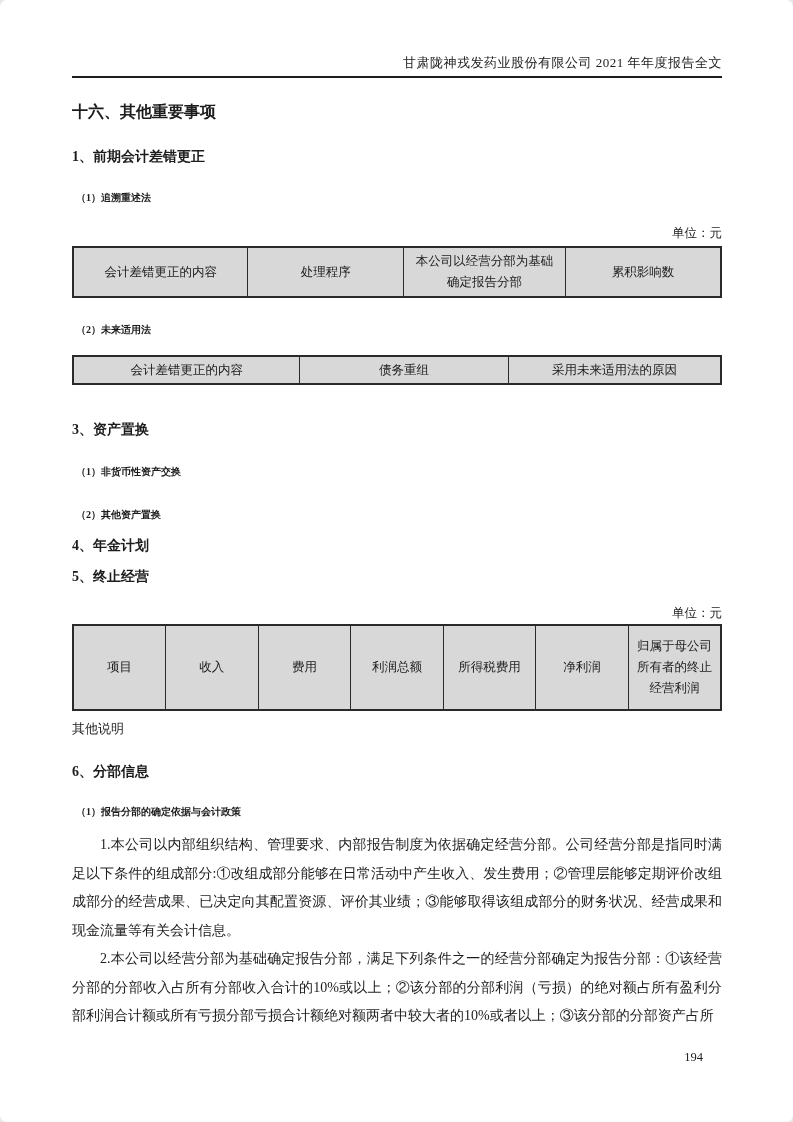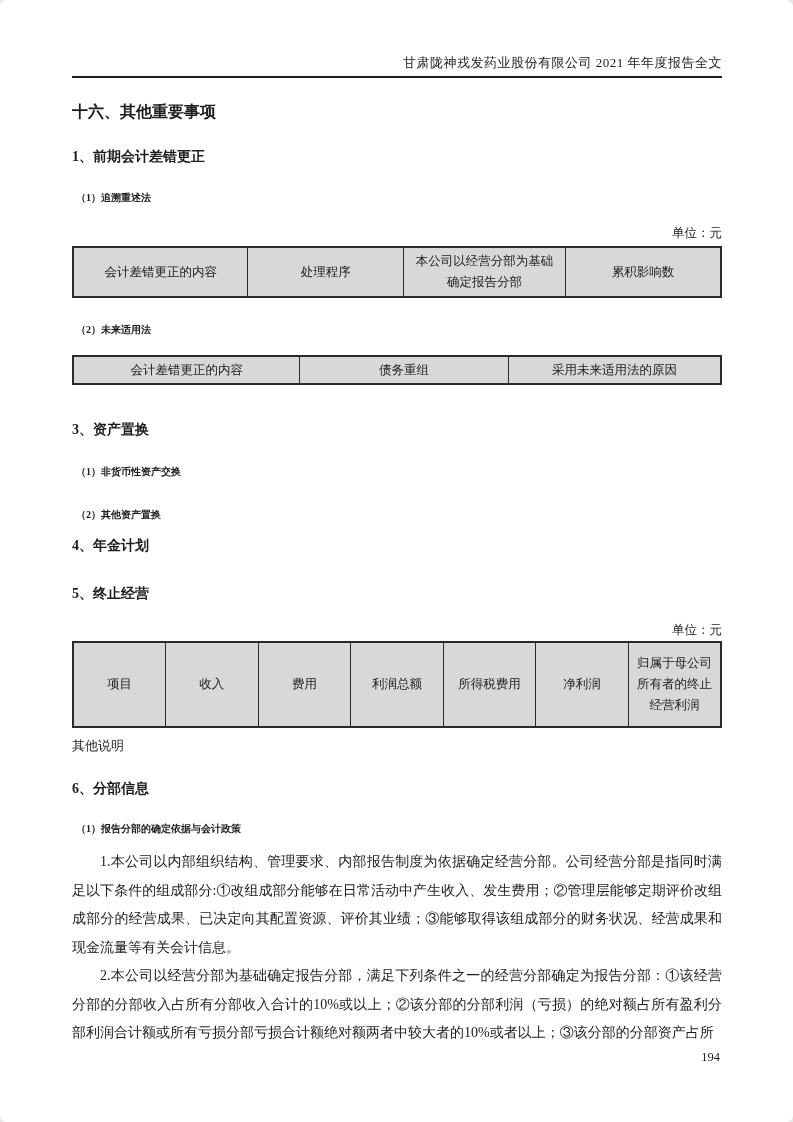--- a/index.html
+++ b/index.html
@@ -39,37 +39,37 @@
   .t3 th { height: 72px; padding: 10px 4px; }
   .note-text { font-size: 13px; line-height: 18px; margin-top: 9px; }
   .body-para {
     font-size: 14px; line-height: 28.5px;
     text-align: justify;
     text-indent: 2em;
   }
   .para-block { margin-top: 10px; }
   .page-number {
     position: absolute;
-    right: 73px; top: 1050px;
+    right: 90px; top: 1050px;
     font-size: 12.5px;
     text-align: right;
   }
   
   .mt-h2a { margin-top: 26px; }
   .mt-h3a { margin-top: 23px; }
   .mt-unit1 { margin-top: 18px; }
   .mt-t1 { margin-top: 5px; }
   .mt-h3b { margin-top: 23px; }
   .mt-t2 { margin-top: 16px; }
   .mt-s2 { margin-top: 23px; }
   .mt-s3 { margin-top: 36px; }
   .mt-s3s1 { margin-top: 24px; }
   .mt-s3s2 { margin-top: 25px; }
   .mt-s4 { margin-top: 13px; }
-  .mt-s5 { margin-top: 30px; }
+  .mt-s5 { margin-top: 13px; }
   .mt-unit2 { margin-top: 19px; }
   .mt-t3 { margin-top: 3px; }
   .mt-s6 { margin-top: 25px; }
   .mt-s6s1 { margin-top: 22px; }
 </style>
 </head>
 <body>
 
 <div class="page">
 

